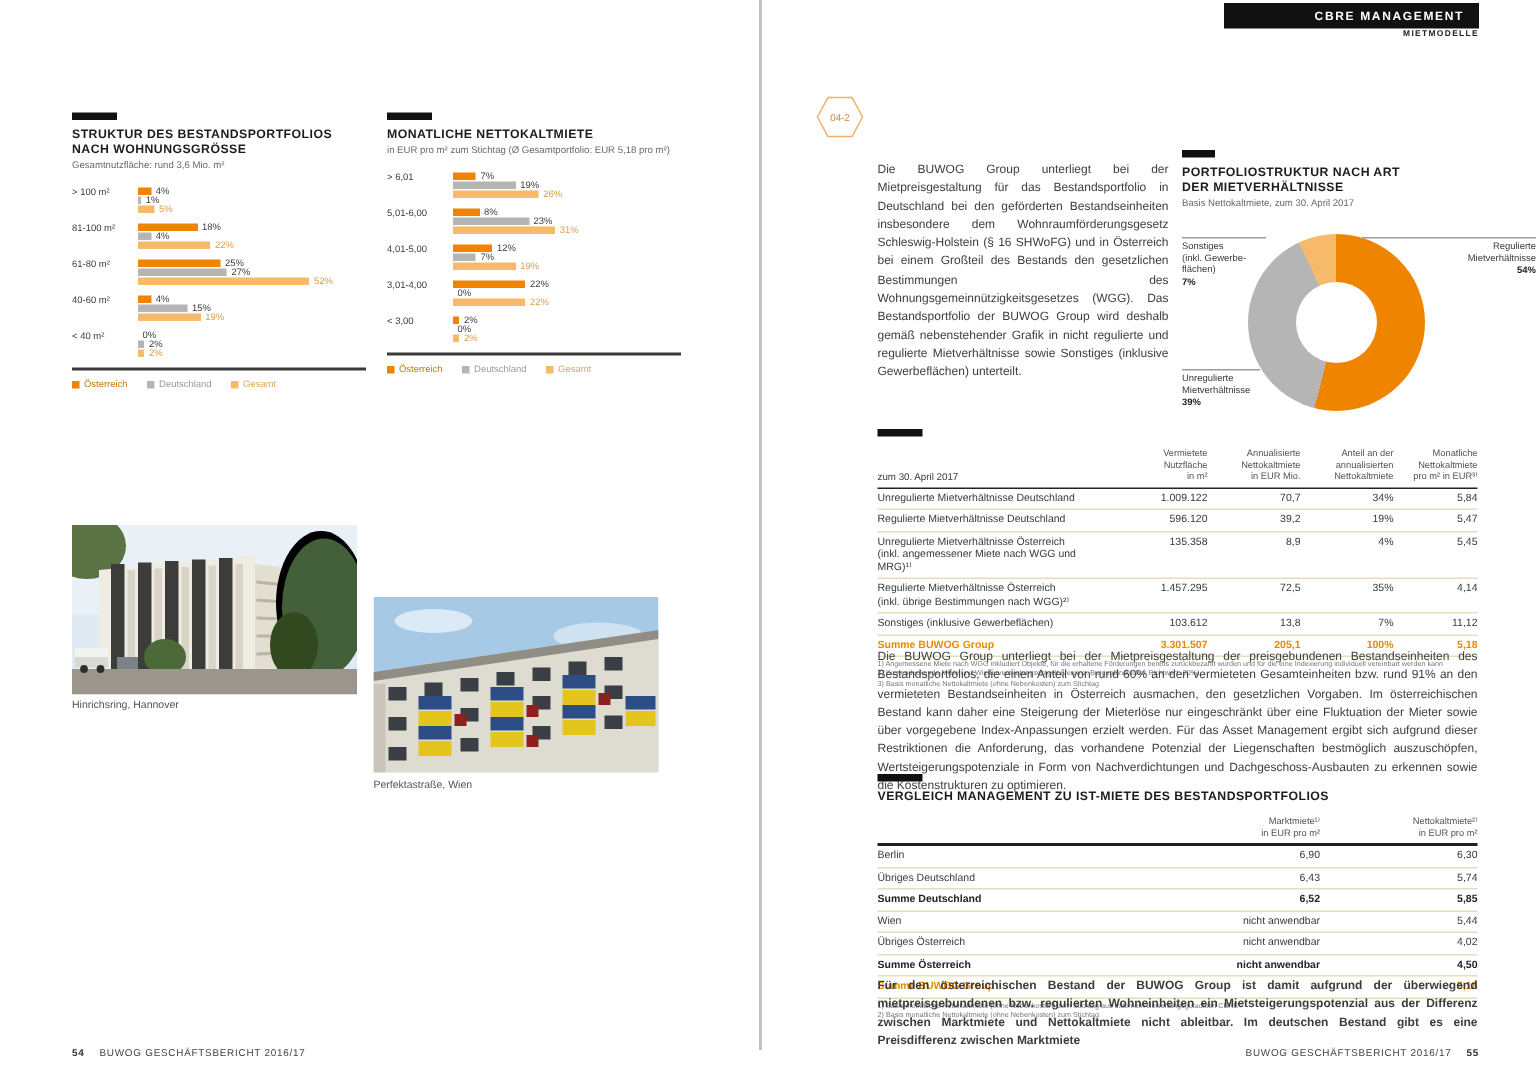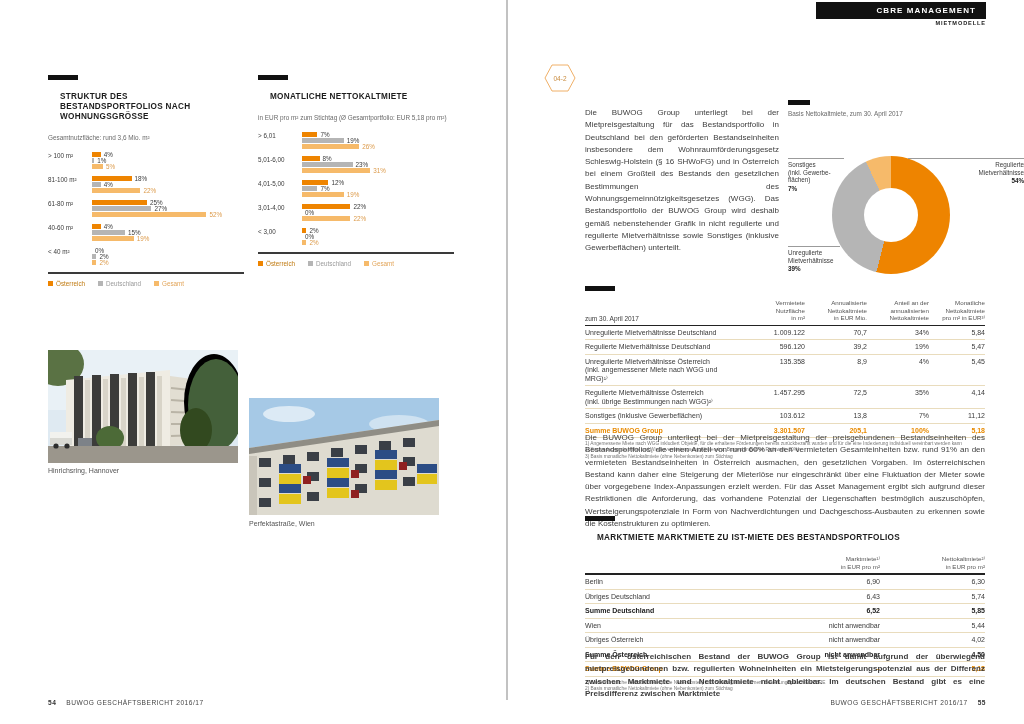--- a/index.html
+++ b/index.html
@@ -3,21 +3,21 @@
 <meta charset="utf-8">
 <style>
   html,body{margin:0;padding:0;background:#e8e8e8;}
   *{box-sizing:border-box;}
   .spread{position:relative;width:1024px;height:724px;background:#ffffff;margin:0 auto;
     font-family:"Liberation Sans","DejaVu Sans",sans-serif;color:#333;cursor:default;overflow:hidden;}
   .gutter{position:absolute;left:506px;top:0;width:2px;height:700px;background:#c2c2c2;}
 
   
   .marker{width:30px;height:5px;background:#111;margin-bottom:5px;}
-  .sec-title{font-size:8.2px;font-weight:bold;color:#1c1c1c;letter-spacing:.3px;line-height:10px;margin:12px;}
+  .sec-title{font-size:8.2px;font-weight:bold;color:#1c1c1c;letter-spacing:.3px;line-height:10px;margin:0;}
   .sec-sub{font-size:6.4px;color:#6a6a6a;margin-top:2px;line-height:8px;}
 
   
   .chart{position:absolute;top:75px;width:196px;}
   #chartblock1{left:48px;} #chartblock2{left:258px;}
   .bars{margin-top:10px;}
   .bar-group{display:flex;margin-bottom:6px;}
   .bar-cat{width:44px;font-size:6.3px;color:#3a3a3a;padding-top:0;line-height:7px;}
   .bar-stack{flex:1;}
   .bar-line{display:flex;align-items:center;height:5px;margin-bottom:1px;}
@@ -410,20 +410,21 @@
     <svg width="34" height="30">
       <polygon points="9,2 25,2 32,15 25,28 9,28 2,15" fill="none" stroke="#f0b068" stroke-width="1"></polygon>
       <text x="17" y="17.5" text-anchor="middle" font-size="6.5" fill="#c98b3e" font-family="Liberation Sans, sans-serif" id="badge-text">04-2</text>
     </svg>
   </div>
 
   <p class="para" id="para1">Die BUWOG Group unterliegt bei der Mietpreisgestaltung für das Bestandsportfolio in Deutschland bei den geförderten Bestandseinheiten insbesondere dem Wohnraumförderungsgesetz Schleswig-Holstein (§ 16 SHWoFG) und in Österreich bei einem Großteil des Bestands den gesetzlichen Bestimmungen des Wohnungsgemeinnützigkeitsgesetzes (WGG). Das Bestandsportfolio der BUWOG Group wird deshalb gemäß nebenstehender Grafik in nicht regulierte und regulierte Mietverhältnisse sowie Sonstiges (inklusive Gewerbeflächen) unterteilt.</p>
 
   <div class="donut-block">
     <div class="marker"></div>
+    <h3 class="sec-title" style="width:160px">PORTFOLIOSTRUKTUR NACH ART DER MIETVERHÄLTNISSE</h3>
     <div class="sec-sub">Basis Nettokaltmiete, zum 30. April 2017</div>
 
     <div class="donut-ring" id="donutRing" style="background: conic-gradient(rgb(238, 132, 0) 0deg, rgb(238, 132, 0) 54%, rgb(181, 181, 181) 54%, rgb(181, 181, 181) 93%, rgb(246, 186, 106) 93%, rgb(246, 186, 106) 100%);"></div>
     <div class="donut-hole"></div>
 
     <div class="leader" style="left:120px;top:58px;width:116px;"></div>
     <div class="donut-label" style="right:0;top:61px;width:80px;text-align:right;">
       <div>Regulierte</div>
       <div>Mietverhältnisse</div>
       <div class="donut-pct">54%</div>
@@ -510,21 +511,21 @@
         <div class="footnote">1) Angemessene Miete nach WGG inkludiert Objekte, für die erhaltene Förderungen bereits zurückbezahlt wurden und für die eine Indexierung individuell vereinbart werden kann</div>
         <div class="footnote">2) Kostendeckende Miete und Wiedervermietungsentgelt (vereinz. Burgenländischer Richtwert -30%)</div>
         <div class="footnote">3) Basis monatliche Nettokaltmiete (ohne Nebenkosten) zum Stichtag</div>
       </div>
   </div>
 
   <p class="para" id="para2">Die BUWOG Group unterliegt bei der Mietpreisgestaltung der preisgebundenen Bestandseinheiten des Bestandsportfolios, die einen Anteil von rund 60% an den vermieteten Gesamteinheiten bzw. rund 91% an den vermieteten Bestandseinheiten in Österreich ausmachen, den gesetzlichen Vorgaben. Im österreichischen Bestand kann daher eine Steigerung der Mieterlöse nur eingeschränkt über eine Fluktuation der Mieter sowie über vorgegebene Index-Anpassungen erzielt werden. Für das Asset Management ergibt sich aufgrund dieser Restriktionen die Anforderung, das vorhandene Potenzial der Liegenschaften bestmöglich auszuschöpfen, Wertsteigerungspotenziale in Form von Nachverdichtungen und Dachgeschoss-Ausbauten zu erkennen sowie die Kostenstrukturen zu optimieren.</p>
 
   <div class="table-block t2" id="table2">
     <div class="marker"></div>
-    <h3 class="sec-title">MARKTMIETE MARKTMIETE ZU IST-MIETE DES BESTANDSPORTFOLIOS</h3>
+    <h3 class="sec-title">VERGLEICH MANAGEMENT ZU IST-MIETE DES BESTANDSPORTFOLIOS</h3>
     <div class="t-head">
       <div class="corner"></div>
       <div class="colhead">Marktmiete¹⁾
 in EUR pro m²</div>
       <div class="colhead">Nettokaltmiete²⁾
 in EUR pro m²</div>
     </div>
     <div id="t2-body">
         <div class="t-row">
           <div class="cell lbl">Berlin</div>

